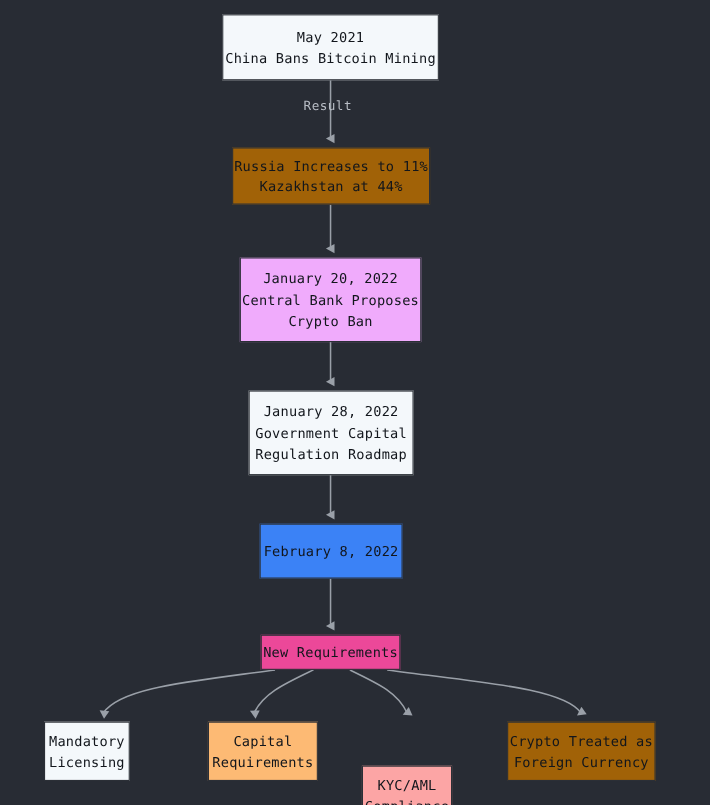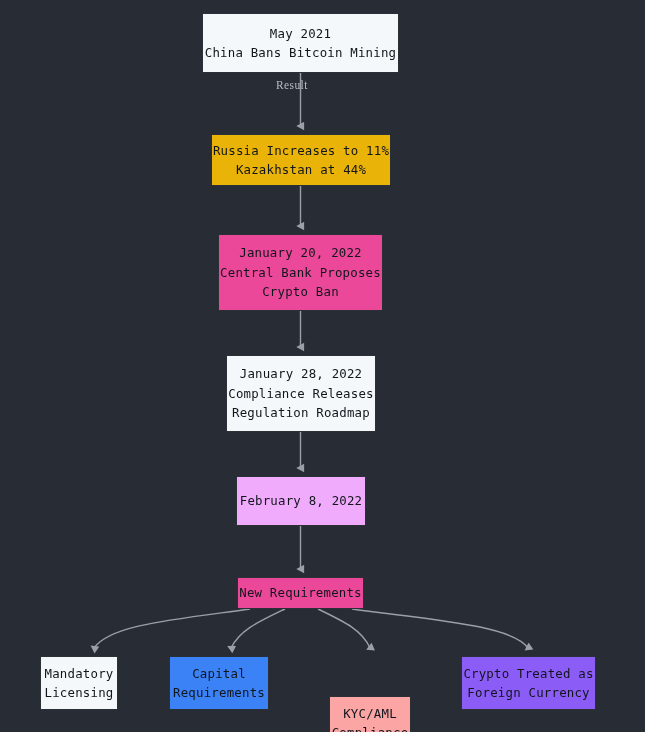--- a/index.html
+++ b/index.html
@@ -68,27 +68,27 @@
         <path d="M 300.5 526 L 300.5 569" marker-end="url(#arrowhead)"></path>
         <path d="M 250 609 C 170 620 110 625 94 648" marker-end="url(#arrowhead)"></path>
         <path d="M 285 609 C 258 622 240 630 231 648" marker-end="url(#arrowhead)"></path>
         <path d="M 318 609 C 345 622 362 630 370 648" marker-end="url(#arrowhead)"></path>
         <path d="M 352 609 C 432 620 512 625 528 648" marker-end="url(#arrowhead)"></path>
       </g>
   </svg>
 
   <div id="nodes-layer">
       <div class="node" style="left: 202px; top: 13px; width: 197px; height: 60px; background: rgb(244, 248, 251); border-color: rgb(43, 47, 54); color: rgb(18, 22, 28);"><span class="line">May 2021</span><span class="line">China Bans Bitcoin Mining</span></div>
-      <div class="node" style="left: 211px; top: 134px; width: 180px; height: 52px; background: #eab308; border-color: rgb(43, 47, 54); color: rgb(18, 22, 28);"><span class="line">Russia Increases to 11%</span><span class="line">Kazakhstan at 44%</span></div>
-      <div class="node" style="left: 218px; top: 234px; width: 165px; height: 77px; background: #ec4899; border-color: rgb(43, 47, 54); color: rgb(18, 22, 28);"><span class="line">January 20, 2022</span><span class="line">Central Bank Proposes</span><span class="line">Crypto Ban</span></div>
-      <div class="node" style="left: 226px; top: 355px; width: 150px; height: 77px; background: rgb(244, 248, 251); border-color: rgb(43, 47, 54); color: rgb(18, 22, 28);"><span class="line">January 28, 2022</span><span class="line">Compliance Releases</span><span class="line">Regulation Roadmap</span></div>
-      <div class="node" style="left: 236px; top: 476px; width: 130px; height: 50px; background: #f0abfc; border-color: rgb(43, 47, 54); color: rgb(18, 22, 28);"><span class="line">February 8, 2022</span></div>
+      <div class="node" style="left: 211px; top: 134px; width: 180px; height: 52px; background: #a16207; border-color: rgb(43, 47, 54); color: rgb(18, 22, 28);"><span class="line">Russia Increases to 11%</span><span class="line">Kazakhstan at 44%</span></div>
+      <div class="node" style="left: 218px; top: 234px; width: 165px; height: 77px; background: #f0abfc; border-color: rgb(43, 47, 54); color: rgb(18, 22, 28);"><span class="line">January 20, 2022</span><span class="line">Central Bank Proposes</span><span class="line">Crypto Ban</span></div>
+      <div class="node" style="left: 226px; top: 355px; width: 150px; height: 77px; background: rgb(244, 248, 251); border-color: rgb(43, 47, 54); color: rgb(18, 22, 28);"><span class="line">January 28, 2022</span><span class="line">Government Capital</span><span class="line">Regulation Roadmap</span></div>
+      <div class="node" style="left: 236px; top: 476px; width: 130px; height: 50px; background: #3b82f6; border-color: rgb(43, 47, 54); color: rgb(18, 22, 28);"><span class="line">February 8, 2022</span></div>
       <div class="node" style="left: 237px; top: 577px; width: 127px; height: 32px; background: #ec4899; border-color: rgb(43, 47, 54); color: rgb(18, 22, 28);"><span class="line">New Requirements</span></div>
       <div class="node" style="left: 40px; top: 656px; width: 78px; height: 54px; background: rgb(244, 248, 251); border-color: rgb(43, 47, 54); color: rgb(18, 22, 28);"><span class="line">Mandatory</span><span class="line">Licensing</span></div>
-      <div class="node" style="left: 169px; top: 656px; width: 100px; height: 54px; background: #3b82f6; border-color: rgb(43, 47, 54); color: rgb(18, 22, 28);"><span class="line">Capital</span><span class="line">Requirements</span></div>
+      <div class="node" style="left: 189px; top: 656px; width: 100px; height: 54px; background: #fdba74; border-color: rgb(43, 47, 54); color: rgb(18, 22, 28);"><span class="line">Capital</span><span class="line">Requirements</span></div>
       <div class="node" style="left: 329px; top: 696px; width: 82px; height: 54px; background: #fca5a5; border-color: rgb(43, 47, 54); color: rgb(18, 22, 28);"><span class="line">KYC/AML</span><span class="line">Compliance</span></div>
-      <div class="node" style="left: 461px; top: 656px; width: 135px; height: 54px; background: #8b5cf6; border-color: rgb(43, 47, 54); color: rgb(18, 22, 28);"><span class="line">Crypto Treated as</span><span class="line">Foreign Currency</span></div>
+      <div class="node" style="left: 461px; top: 656px; width: 135px; height: 54px; background: #a16207; border-color: rgb(43, 47, 54); color: rgb(18, 22, 28);"><span class="line">Crypto Treated as</span><span class="line">Foreign Currency</span></div>
     </div>
   <div id="labels-layer">
-      <div class="edge-label" style="left: 276px; top: 79px; font-family: Liberation Serif, serif;">Result</div>
+      <div class="edge-label" style="left: 276px; top: 89px;">Result</div>
     </div>
 
 </div>
 
 </body></html>

